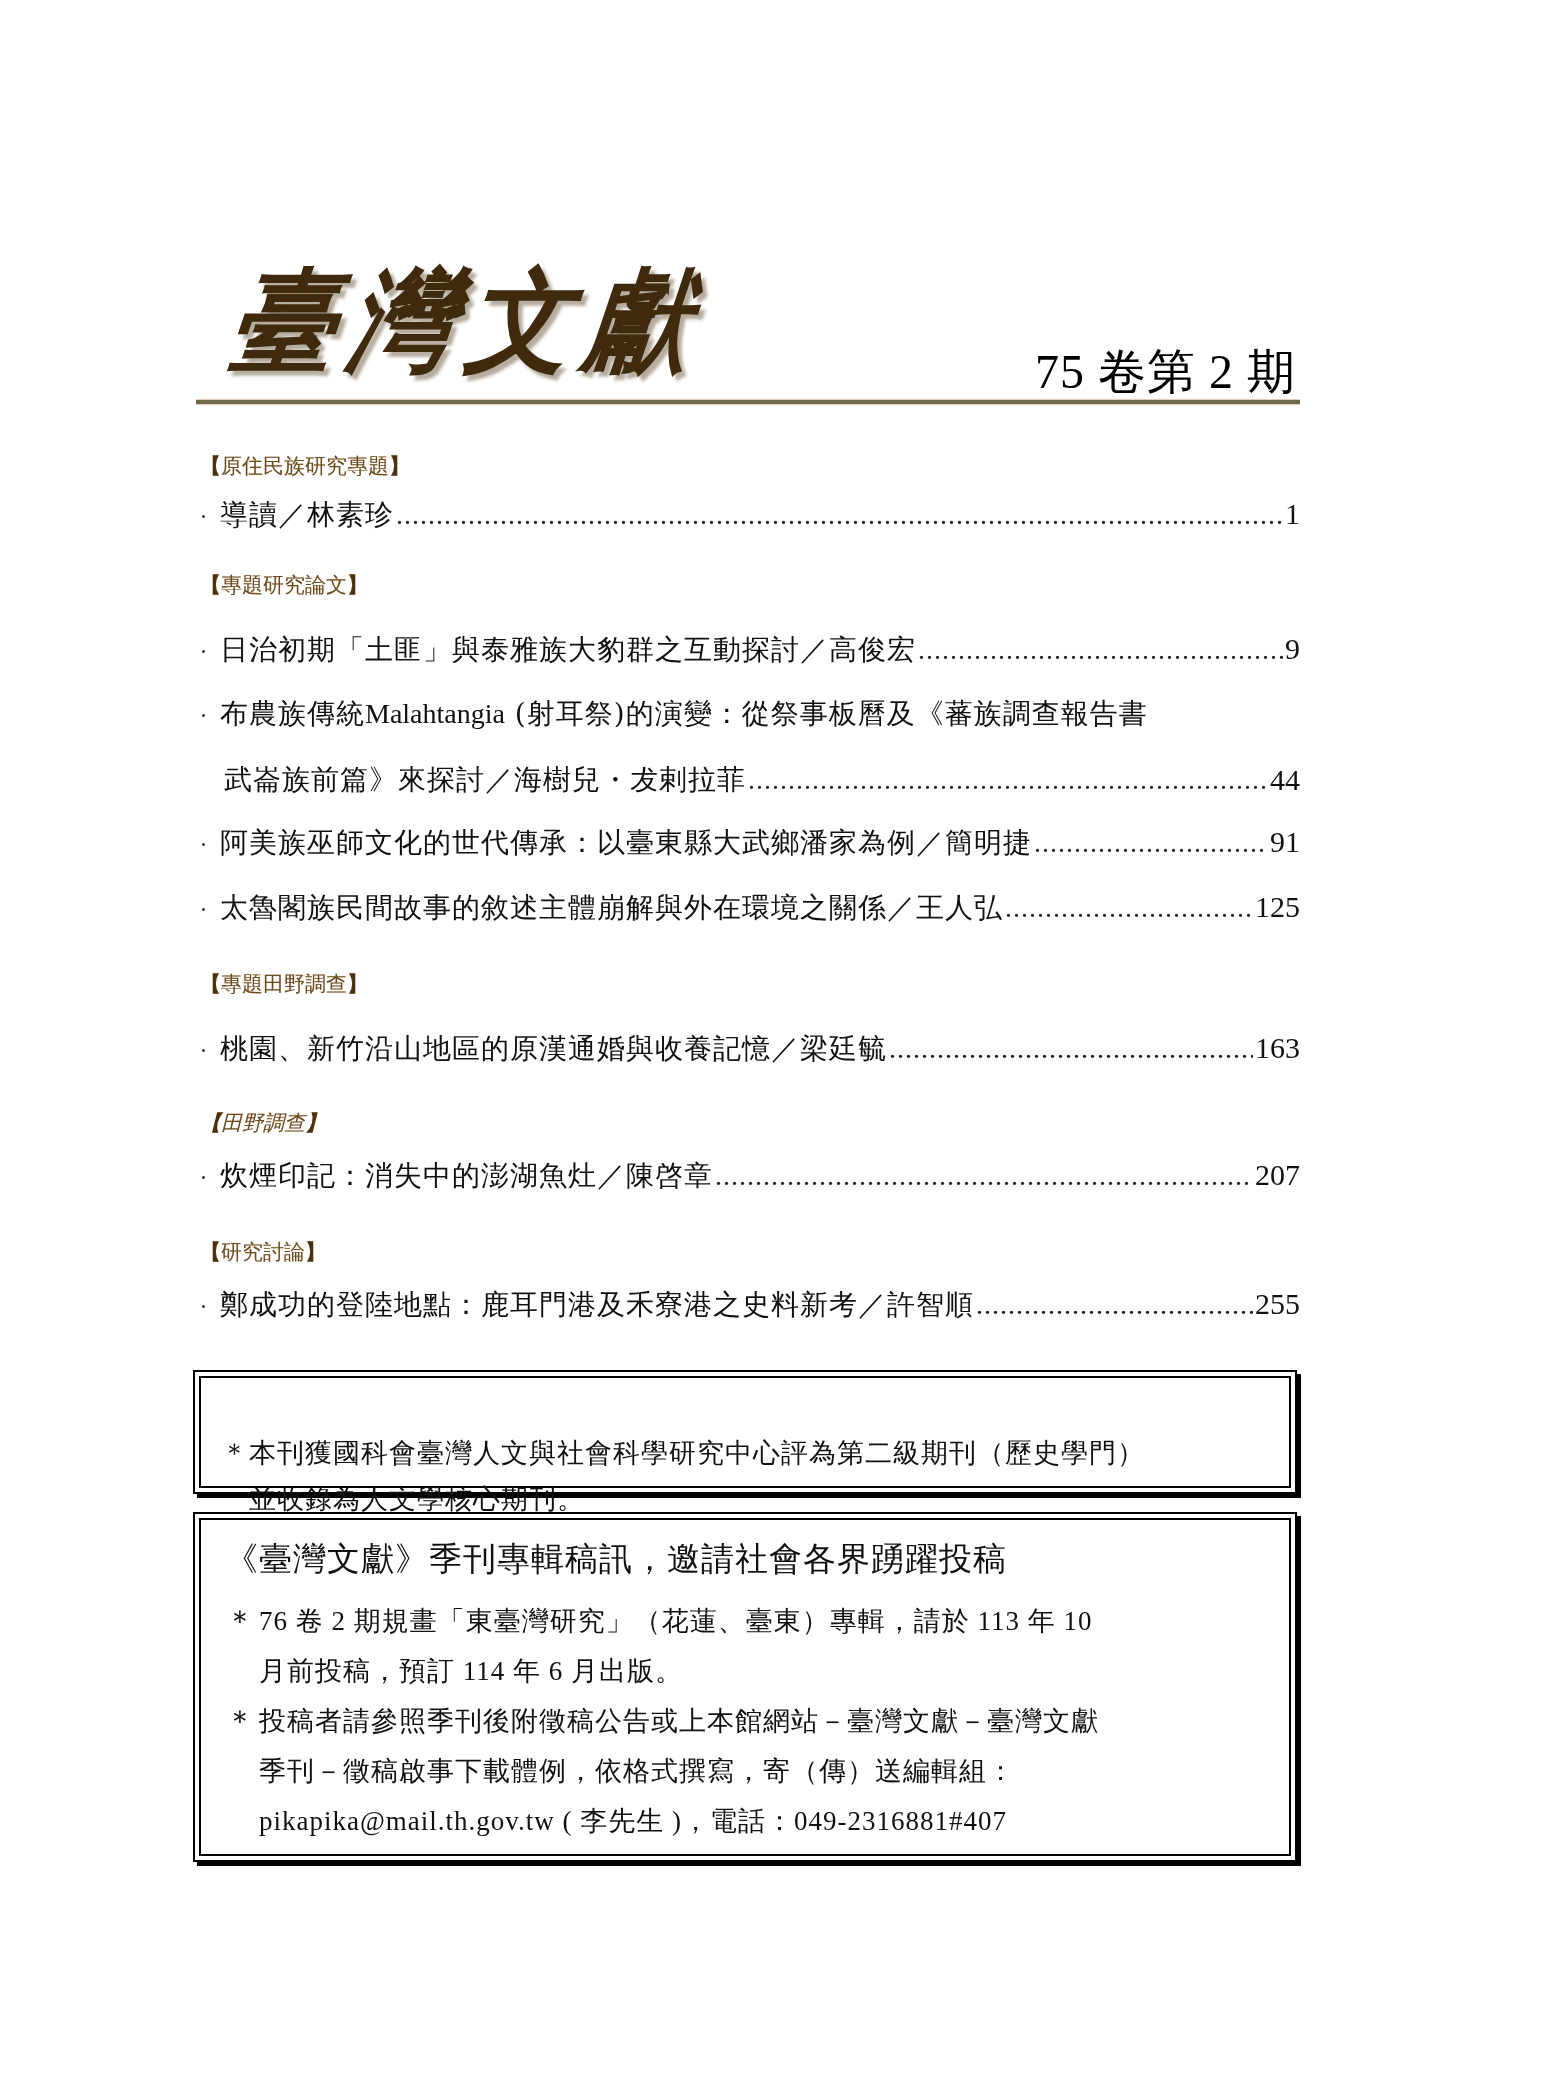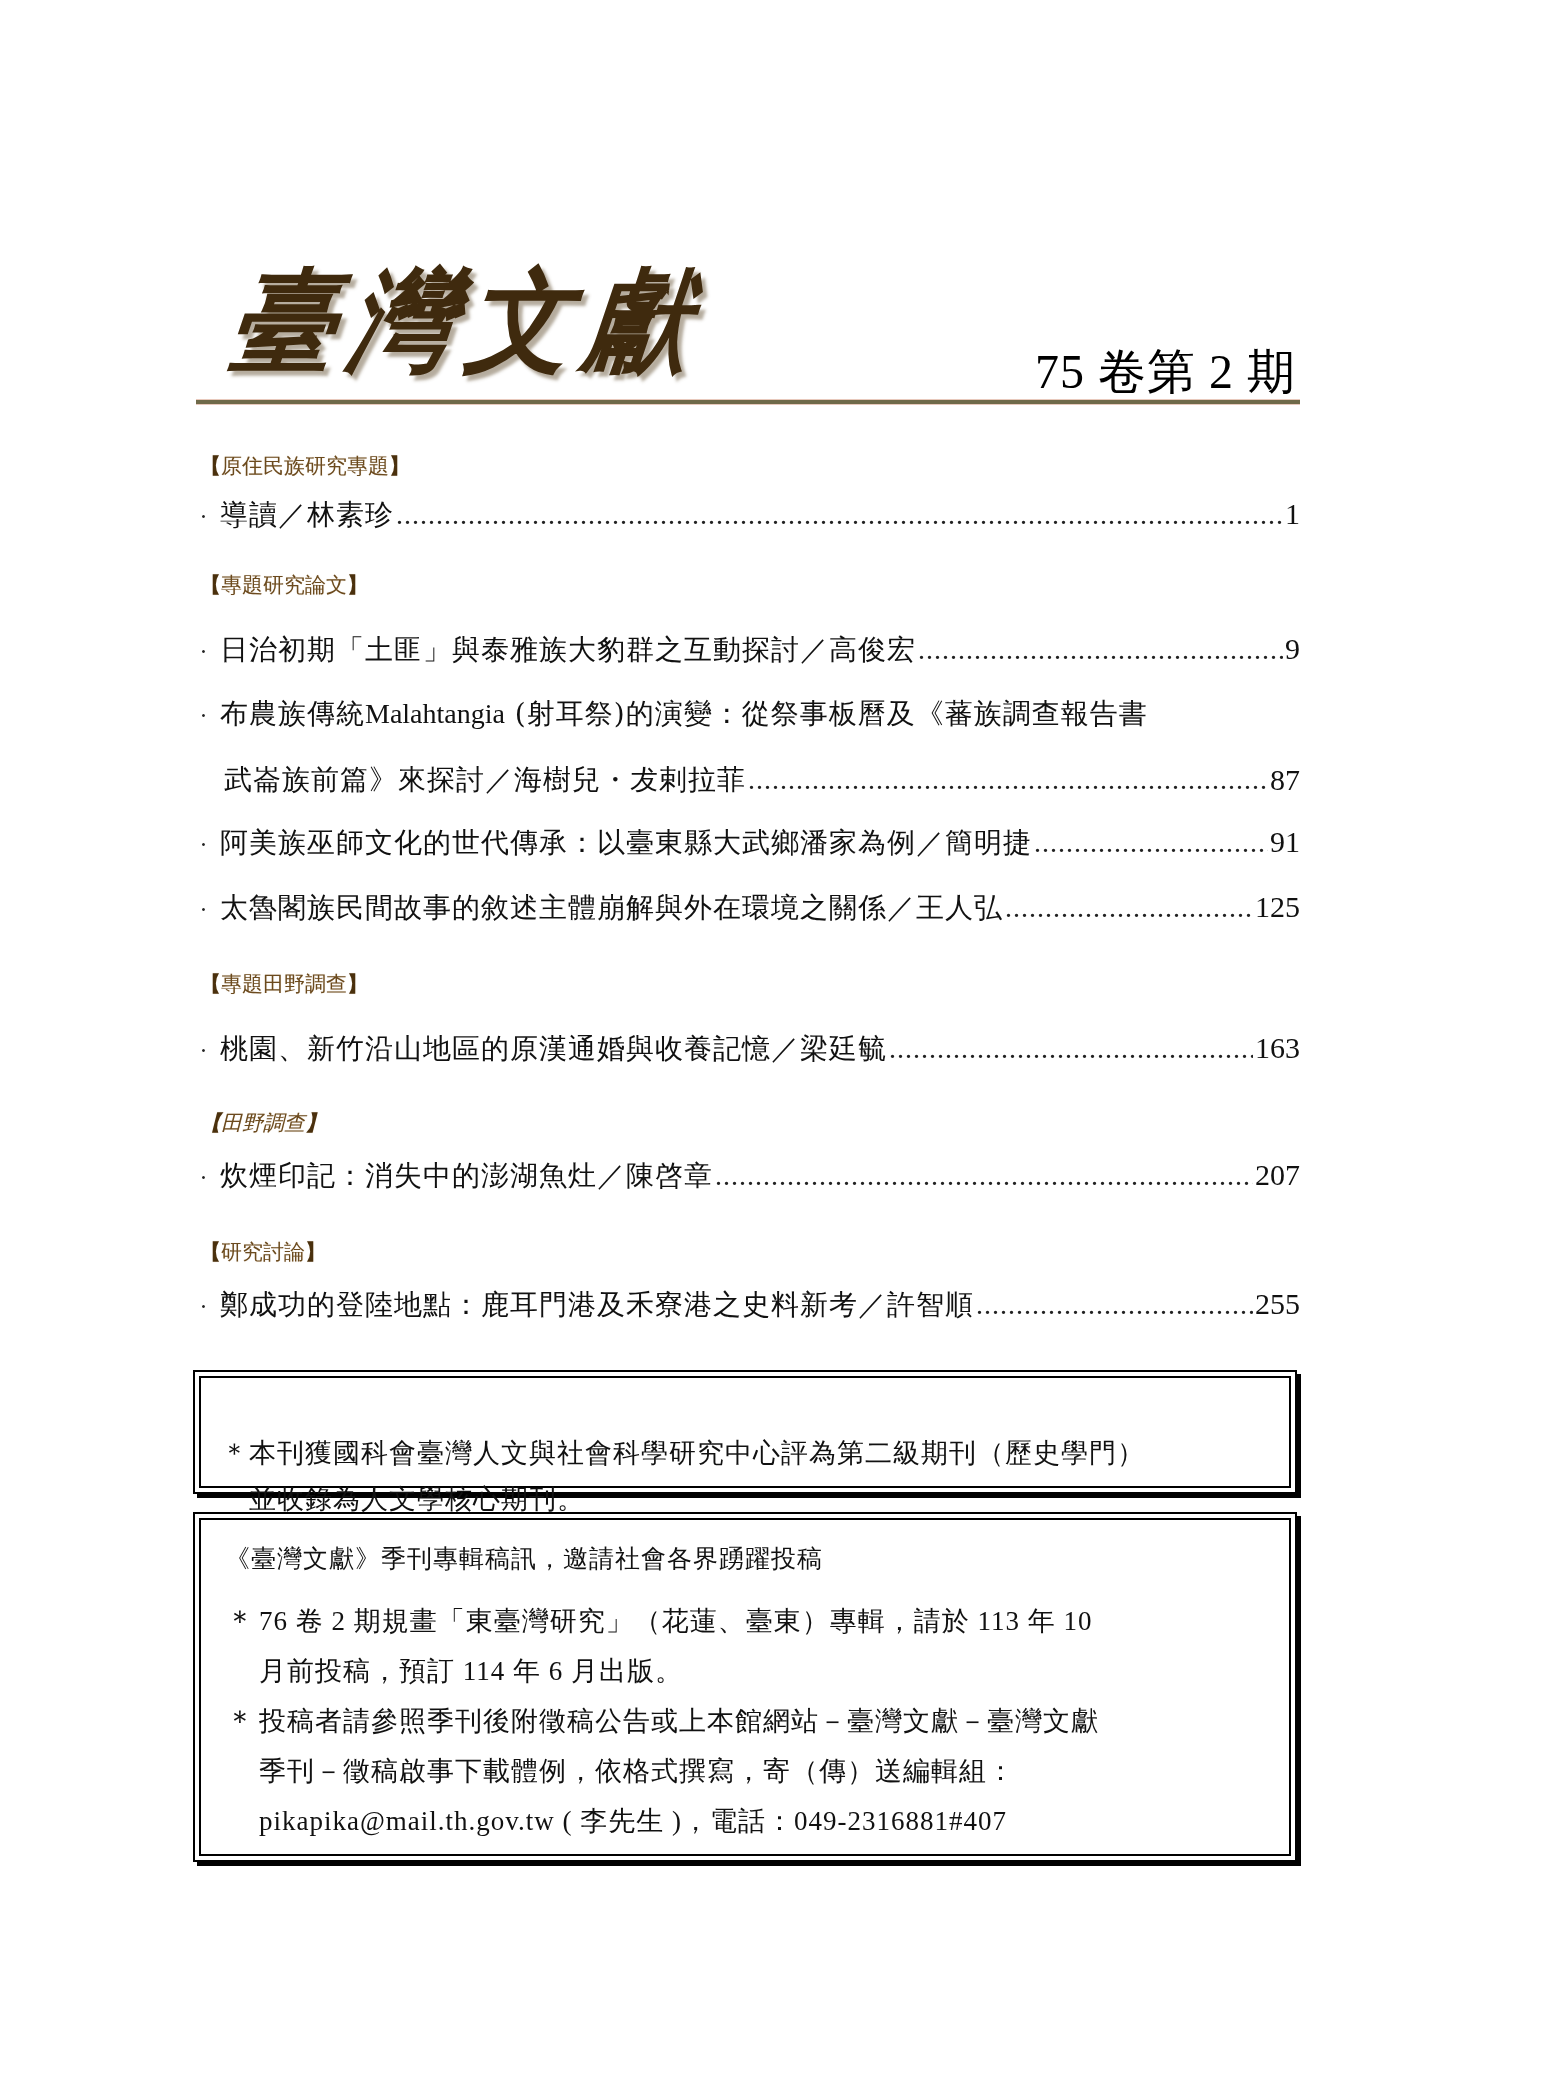--- a/index.html
+++ b/index.html
@@ -170,21 +170,21 @@
     }
 
     .box-call {
       top: 1512px;
       height: 346px;
     }
     .box-call .call-title {
       position: absolute;
       left: 30px;
       top: 22px;
-      font-size: 25px;
+      font-size: 33px;
       line-height: 46px;
       letter-spacing: 1px;
       white-space: nowrap;
     }
     .box-call .call-body {
       position: absolute;
       left: 30px;
       top: 82px;
       right: 20px;
       font-size: 27px;
@@ -234,21 +234,21 @@
       <span class="page-num">9</span>
     </div>
     <div class="entry multi" style="margin-top:22px;">
       <div class="line1">
         <span class="bullet">·</span>
         <span class="text"><span>布農族傳統</span><span class="latin">Malahtangia</span><span> (射耳祭)的演變：從祭事板曆及《蕃族調查報告書</span></span>
       </div>
       <div class="line2">
         <span class="text">武崙族前篇》來探討／海樹兒・犮剌拉菲</span>
         <span class="leader"></span>
-        <span class="page-num">87</span>
+        <span class="page-num">44</span>
       </div>
     </div>
     <div class="entry" style="margin-top:22px;">
       <span class="bullet">·</span>
       <span class="text">阿美族巫師文化的世代傳承：以臺東縣大武鄉潘家為例／簡明捷</span>
       <span class="leader"></span>
       <span class="page-num">91</span>
     </div>
     <div class="entry" style="margin-top:22px;">
       <span class="bullet">·</span>

